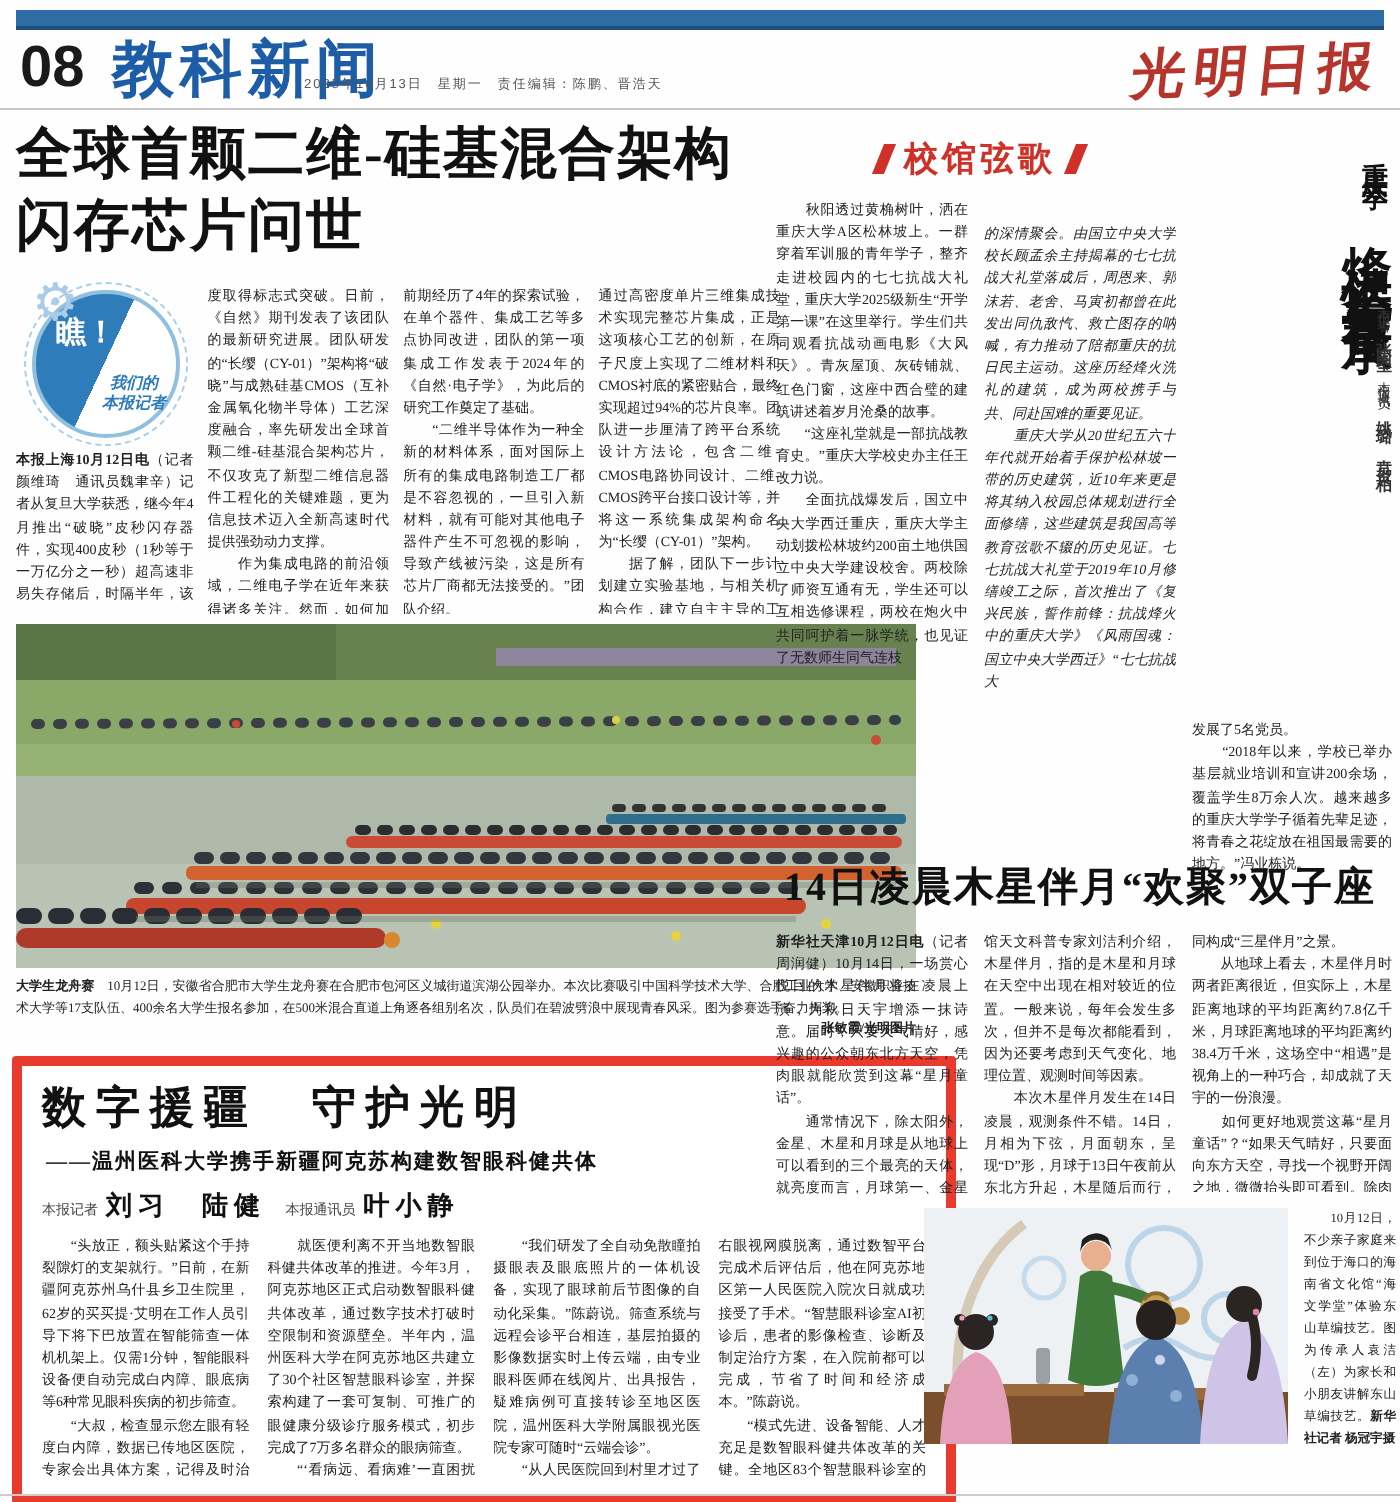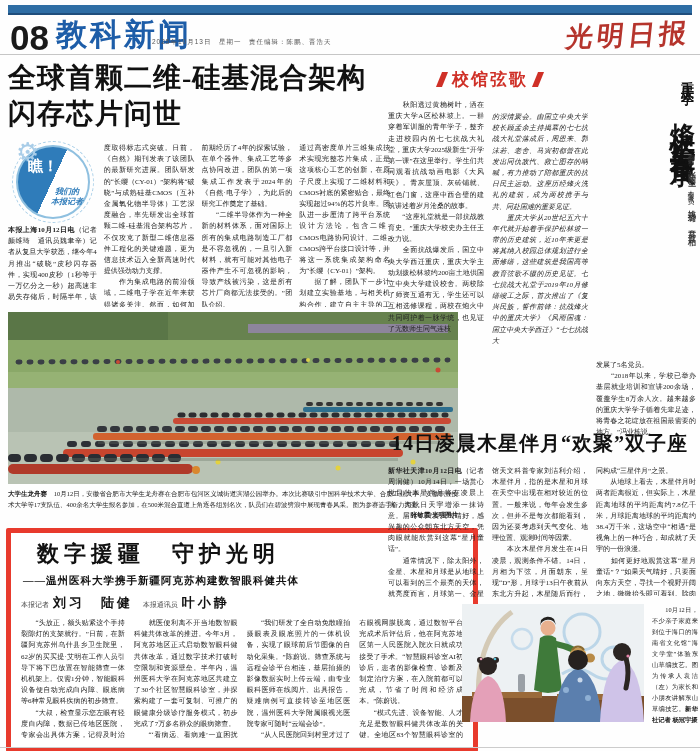--- a/index.html
+++ b/index.html
@@ -1,20 +1,20 @@
 <!DOCTYPE html>
 <html><head>
 <meta charset="utf-8">
 <style>
   html,body{margin:0;padding:0;background:#ffffff;}
   .page{position:relative;width:700px;height:751px;background:#fefefe;overflow:hidden;
         font-family:"Liberation Serif",serif;}
   
   .topbar{position:absolute;left:8px;top:5px;width:684px;height:8px;background:#2e6da4;border-bottom:2px solid #1f4e7c;}
-  .pageno{position:absolute;left:10px;top:18px;font-family:"Liberation Sans",sans-serif;font-size:35px;font-weight:bold;color:#1a1a1a;}
+  .pageno{position:absolute;left:10px;top:18px;font-family:"Liberation Sans",sans-serif;font-size:29px;font-weight:bold;color:#1a1a1a;}
   .section-title{position:absolute;left:56px;top:14px;font-size:31px;font-weight:bold;color:#1d5da8;letter-spacing:3px;font-family:"Liberation Serif",serif;}
   .meta{position:absolute;left:152px;top:38px;font-size:6.5px;color:#555;font-family:"Liberation Sans",sans-serif;letter-spacing:1px;}
   .masthead{position:absolute;right:10px;top:18px;width:170px;text-align:right;color:#b5342c;font-size:27px;font-weight:bold;transform:skewX(-8deg) rotate(-2deg);letter-spacing:4px;}
   .hrule{position:absolute;left:0;top:54px;width:700px;border-top:1px solid #c6c6c6;}
   .bottomrule{position:absolute;left:0;top:747px;width:700px;border-top:1px solid #cccccc;}
   
   .col{font-size:7px;line-height:1.6;text-align:justify;color:#222;overflow:hidden;white-space:pre-line;}
   .dl{font-weight:bold;}
   
   .chip-headline{position:absolute;left:8px;top:60px;width:378px;font-size:28px;line-height:1.3;font-weight:bold;color:#111;letter-spacing:1px;}
@@ -28,21 +28,21 @@
   .badge-bottom{position:absolute;right:5px;bottom:10px;color:#2f7cba;font-weight:bold;font-size:8px;text-align:center;white-space:pre-line;line-height:1.25;font-style:italic;}
   .badge-gear{position:absolute;left:-2px;top:-8px;color:#a9cde8;font-size:26px;line-height:1;font-family:"DejaVu Sans",sans-serif;}
   .lead{font-size:7px;line-height:1.6;text-align:justify;color:#222;overflow:hidden;height:78px;white-space:pre-line;}
   
   .dragon-photo{position:absolute;left:8px;top:312px;width:450px;height:172px;overflow:hidden;background:#aab7a8;}
   .dragon-caption{position:absolute;left:8px;top:489px;width:450px;font-size:6.5px;line-height:1.65;text-align:justify;color:#222;}
   .credit{font-weight:bold;}
   .credit-right{float:right;font-weight:bold;}
   
   .redbox{position:absolute;left:6px;top:528px;width:442px;height:204px;border:5px solid #e83a2d;border-radius:2px;padding:6px 10px 4px 10px;background:#fff;}
-  .wz-title{font-size:22px;font-weight:bold;color:#111;letter-spacing:5px;margin-left:16px;}
+  .wz-title{font-size:22px;font-weight:bold;color:#111;letter-spacing:5px;margin-left:0;}
   .wz-sub{font-size:10.5px;font-weight:bold;color:#111;margin-top:5px;margin-left:2px;letter-spacing:1px;}
   .wz-byline{margin-top:6px;font-size:7px;color:#444;}
   .wz-byline .nm{font-size:13px;font-weight:bold;color:#111;letter-spacing:3px;margin:0 8px 0 4px;}
   .wz-cols{margin-top:6px;display:flex;gap:9px;height:122px;overflow:hidden;justify-content:flex-end;}
   .wz-cols .col{flex:1;}
   
   .xg-header{position:absolute;left:388px;top:68px;width:204px;text-align:center;color:#cf3027;font-weight:bold;font-size:17px;letter-spacing:2px;}
   .xg-mark{display:inline-block;width:6px;height:15px;background:#cf3027;transform:skewX(-22deg);margin:0 7px;vertical-align:-2px;}
   .xg-c1{position:absolute;left:388px;top:100px;width:96px;height:326px;}
   .xg-c2{position:absolute;left:492px;top:112px;width:96px;height:326px;font-style:italic;}

